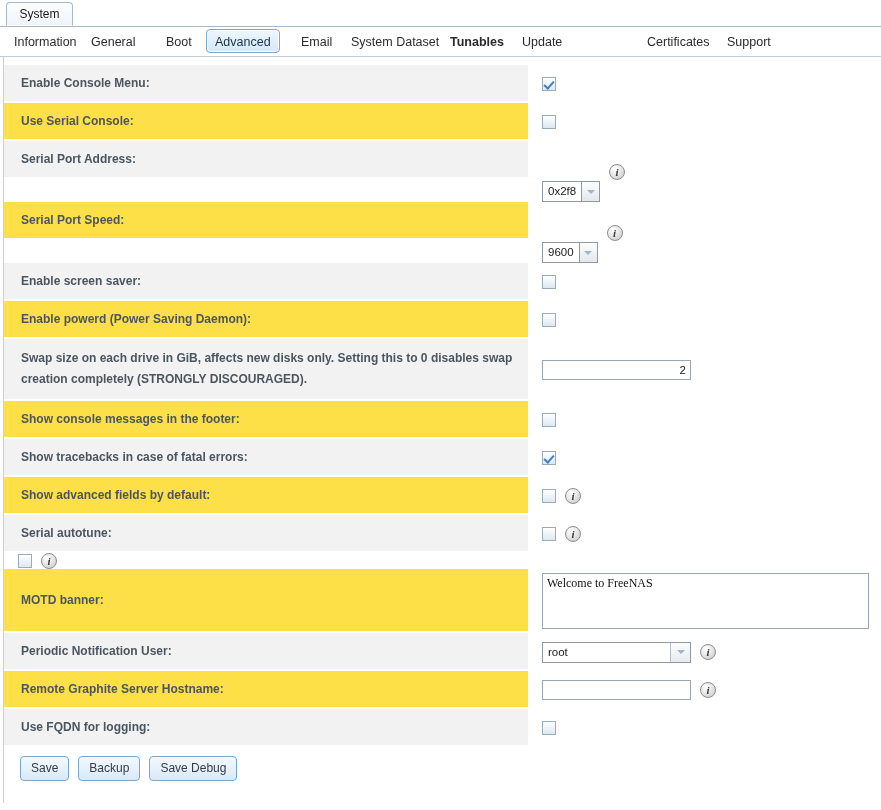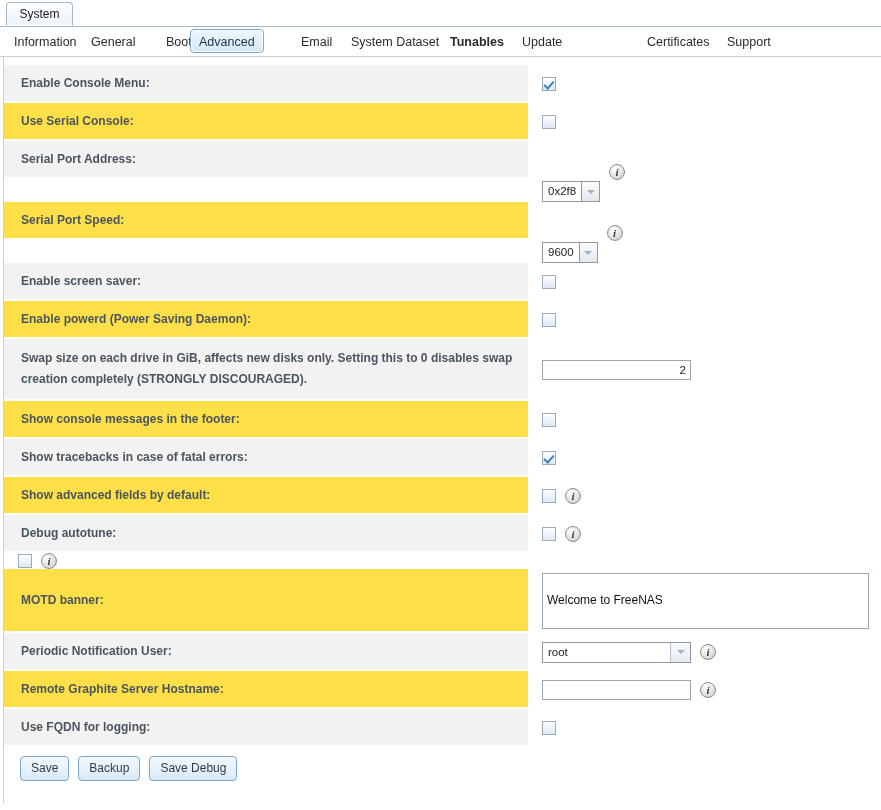--- a/index.html
+++ b/index.html
@@ -233,24 +233,24 @@
   .txt.num { width: 149px; text-align: right; }
   .txt.host { width: 149px; }
 
   
   .tarea {
     box-sizing: border-box;
     width: 327px;
     height: 56px;
     border: 1px solid #9aa7b2;
     background: #ffffff;
-    font-family: Liberation Sans, sans-serif;
+    font-family: Liberation Serif, serif;
     font-size: 12px;
     color: #111111;
-    padding: 19px 4px;
+    padding: 2px 4px;
     resize: none;
     outline: none;
     line-height: 1.25;
     flex: none;
   }
 
   
   .btnbar {
     padding: 9px 0 10px 16px;
     display: flex;
@@ -287,21 +287,21 @@
     <div class="wintab">
       <span>System</span>
     </div>
   </div>
 
   <div class="subnav">
     <div class="subnav-inner" id="subnav-inner">
         <div class="subtab" style="left: 5px;"><span>Information</span></div>
         <div class="subtab" style="left: 82px;"><span>General</span></div>
         <div class="subtab" style="left: 157px;"><span>Boot</span></div>
-        <div class="subtab active" style="left: 190px;"><span>Advanced</span></div>
+        <div class="subtab active" style="left: 206px;"><span>Advanced</span></div>
         <div class="subtab" style="left: 292px;"><span>Email</span></div>
         <div class="subtab" style="left: 342px;"><span>System Dataset</span></div>
         <div class="subtab" style="left: 441px; font-weight: bold;"><span>Tunables</span></div>
         <div class="subtab" style="left: 513px;"><span>Update</span></div>
         <div class="subtab" style="left: 593px; margin-top: 28px;"><span>CAs</span></div>
         <div class="subtab" style="left: 638px;"><span>Certificates</span></div>
         <div class="subtab" style="left: 718px;"><span>Support</span></div>
       </div>
   </div>
 
@@ -391,21 +391,21 @@
           <div class="lbl" style="height: 38px;">
             <span>Show advanced fields by default:</span>
           </div>
           <div class="ctl">
             <div class="cb"></div>
             <div class="info">i</div>
           </div>
         </div>
         <div class="row">
           <div class="lbl" style="height: 38px;">
-            <span>Debug autotune:</span>
+            <span>Serial autotune:</span>
           </div>
           <div class="ctl">
             <div class="cb"></div>
             <div class="info">i</div>
           </div>
         </div>
         <div class="row alt">
           <div class="ctl">
             <div class="cb"></div>
             <div class="info">i</div>

